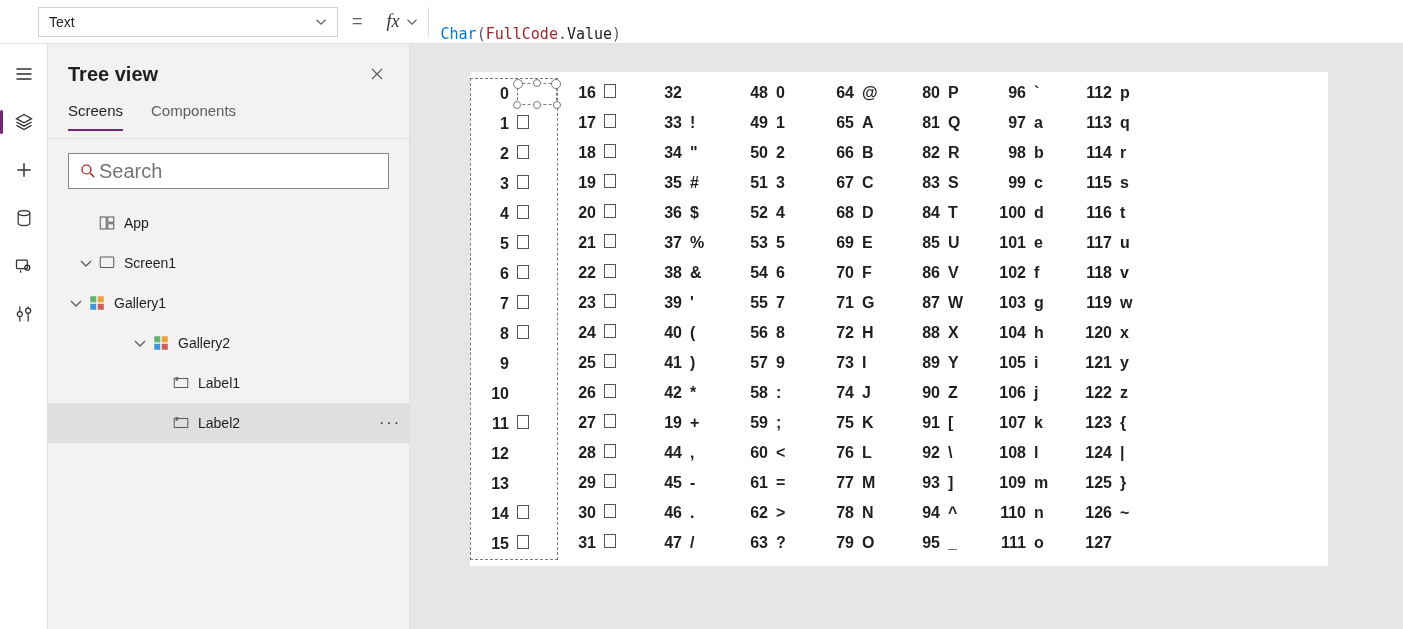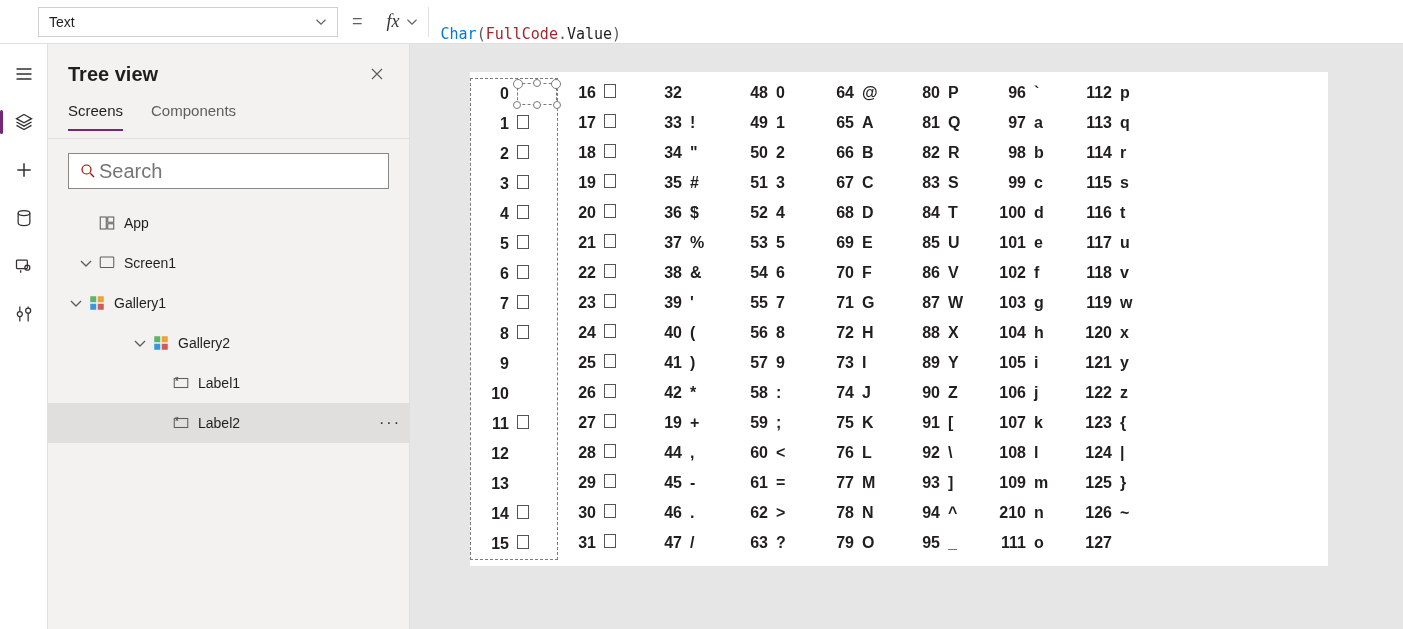--- a/index.html
+++ b/index.html
@@ -682,21 +682,21 @@
           </div>
           <div class="ascii-cell">
             <span class="code">108</span>
             <span class="char">l</span>
           </div>
           <div class="ascii-cell">
             <span class="code">109</span>
             <span class="char">m</span>
           </div>
           <div class="ascii-cell">
-            <span class="code">210</span>
+            <span class="code">110</span>
             <span class="char">n</span>
           </div>
           <div class="ascii-cell">
             <span class="code">111</span>
             <span class="char">o</span>
           </div>
         </div>
         <div class="ascii-col">
           <div class="ascii-cell">
             <span class="code">112</span>

